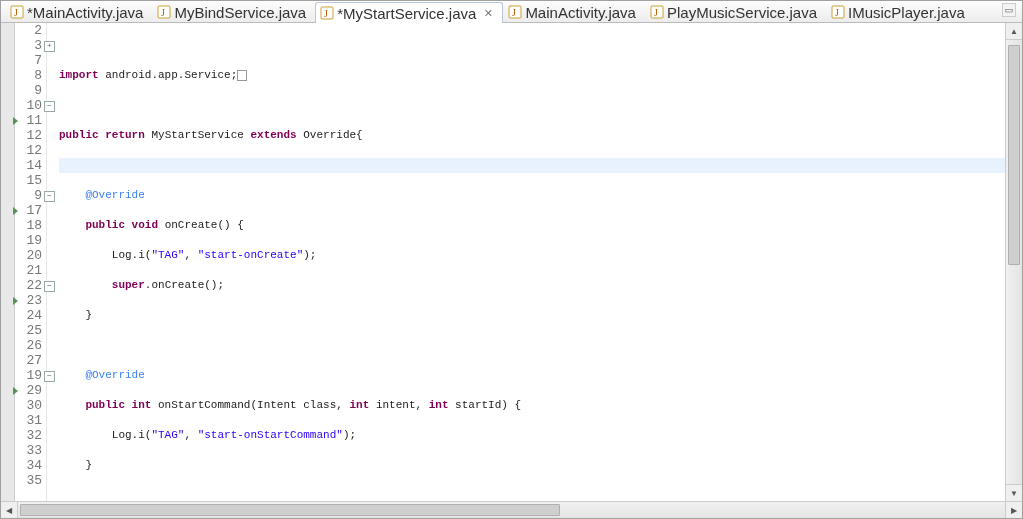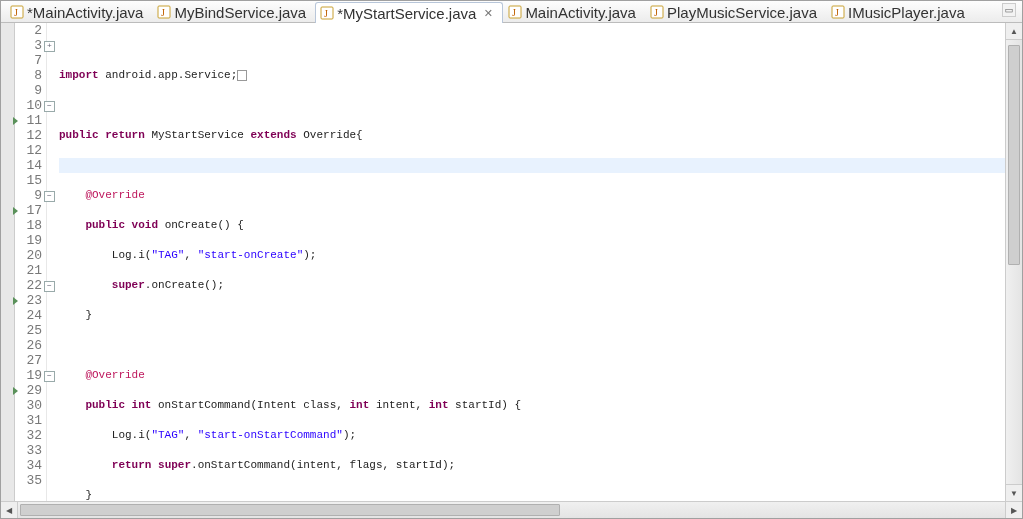--- a/index.html
+++ b/index.html
@@ -18,21 +18,21 @@
 .gutter { width:32px; background:#fff; border-right:1px solid #e8e8e8; text-align:right; color:#787878; font-family:Consolas, "Courier New", monospace; font-size:13px; line-height:15px; padding-top:0; user-select:none; position:relative; }
 .gutter-line { height:15px; padding-right:4px; position:relative; }
 .gutter-line.mark::after { content:""; position:absolute; left:-2px; top:4px; width:0; height:0; border-top:4px solid transparent; border-bottom:4px solid transparent; border-left:5px solid #5a915a; }
 .gutter-line.fold::before { content:""; position:absolute; right:-9px; top:3px; width:9px; height:9px; border:1px solid #9aa; background:#fff; font-size:8px; line-height:7px; text-align:center; color:#667; }
 .gutter-line.fold-plus::before { content:"+"; }
 .gutter-line.fold-minus::before { content:"−"; }
 .code { flex:1; font-family:Consolas, "Courier New", monospace; font-size:11px; line-height:15px; white-space:pre; padding-left:12px; color:#222; overflow:hidden; position:relative; }
 .code-line { height:15px; }
 .hl-line { background:#e8f2fe; width:100%; }
 .kw { color:#7f0055; font-weight:bold; }
-.ann { color:#be185d; }
+.ann { color:#3b82f6; }
 .str { color:#2a00ff; }
 .box { display:inline-block; width:10px; height:11px; border:1px solid #999; vertical-align:middle; }
 .vscroll { width:17px; background:linear-gradient(to right,#f0f0f0,#e4e4e4); border-left:1px solid #ccc; position:relative; }
 .vscroll .up, .vscroll .down { height:17px; display:flex; align-items:center; justify-content:center; font-size:8px; color:#555; background:#efefef; border-bottom:1px solid #ccc; cursor:pointer; }
 .vscroll .down { position:absolute; bottom:0; width:100%; border-top:1px solid #ccc; border-bottom:none; }
 .vscroll .thumb { position:absolute; left:2px; right:2px; top:22px; height:220px; background:#cfcfcf; border:1px solid #b0b0b0; border-radius:1px; }
 .hscroll { height:17px; background:linear-gradient(#f0f0f0,#e4e4e4); border-top:1px solid #ccc; display:flex; }
 .hscroll .left, .hscroll .right { width:17px; display:flex; align-items:center; justify-content:center; font-size:8px; color:#555; background:#efefef; border-right:1px solid #ccc; cursor:pointer; }
 .hscroll .right { border-left:1px solid #ccc; border-right:none; }
 .hscroll .track { flex:1; position:relative; }
@@ -145,21 +145,20 @@
 <div class="code-line hl-line"> </div>
 <div class="code-line">    <span class="ann">@Override</span></div>
 <div class="code-line">    <span class="kw">public</span><span class="kw"> void</span><span> onCreate() {</span></div>
 <div class="code-line">        <span>Log.i(</span><span class="str">"TAG"</span><span>, </span><span class="str">"start-onCreate"</span><span>);</span></div>
 <div class="code-line">        <span class="kw">super</span><span>.onCreate();</span></div>
 <div class="code-line">    <span>}</span></div>
 <div class="code-line"> </div>
 <div class="code-line">    <span class="ann">@Override</span></div>
 <div class="code-line">    <span class="kw">public</span><span class="kw"> int</span><span> onStartCommand(Intent class, </span><span class="kw">int</span><span> intent, </span><span class="kw">int</span><span> startId) {</span></div>
 <div class="code-line">        <span>Log.i(</span><span class="str">"TAG"</span><span>, </span><span class="str">"start-onStartCommand"</span><span>);</span></div>
-<div class="code-line">        <span class="kw">return</span><span> </span><span class="kw">super</span><span>.onStartCommand(intent, flags, startId);</span></div>
 <div class="code-line">    <span>}</span></div>
 
 
 
 
 
 
 
 
 

